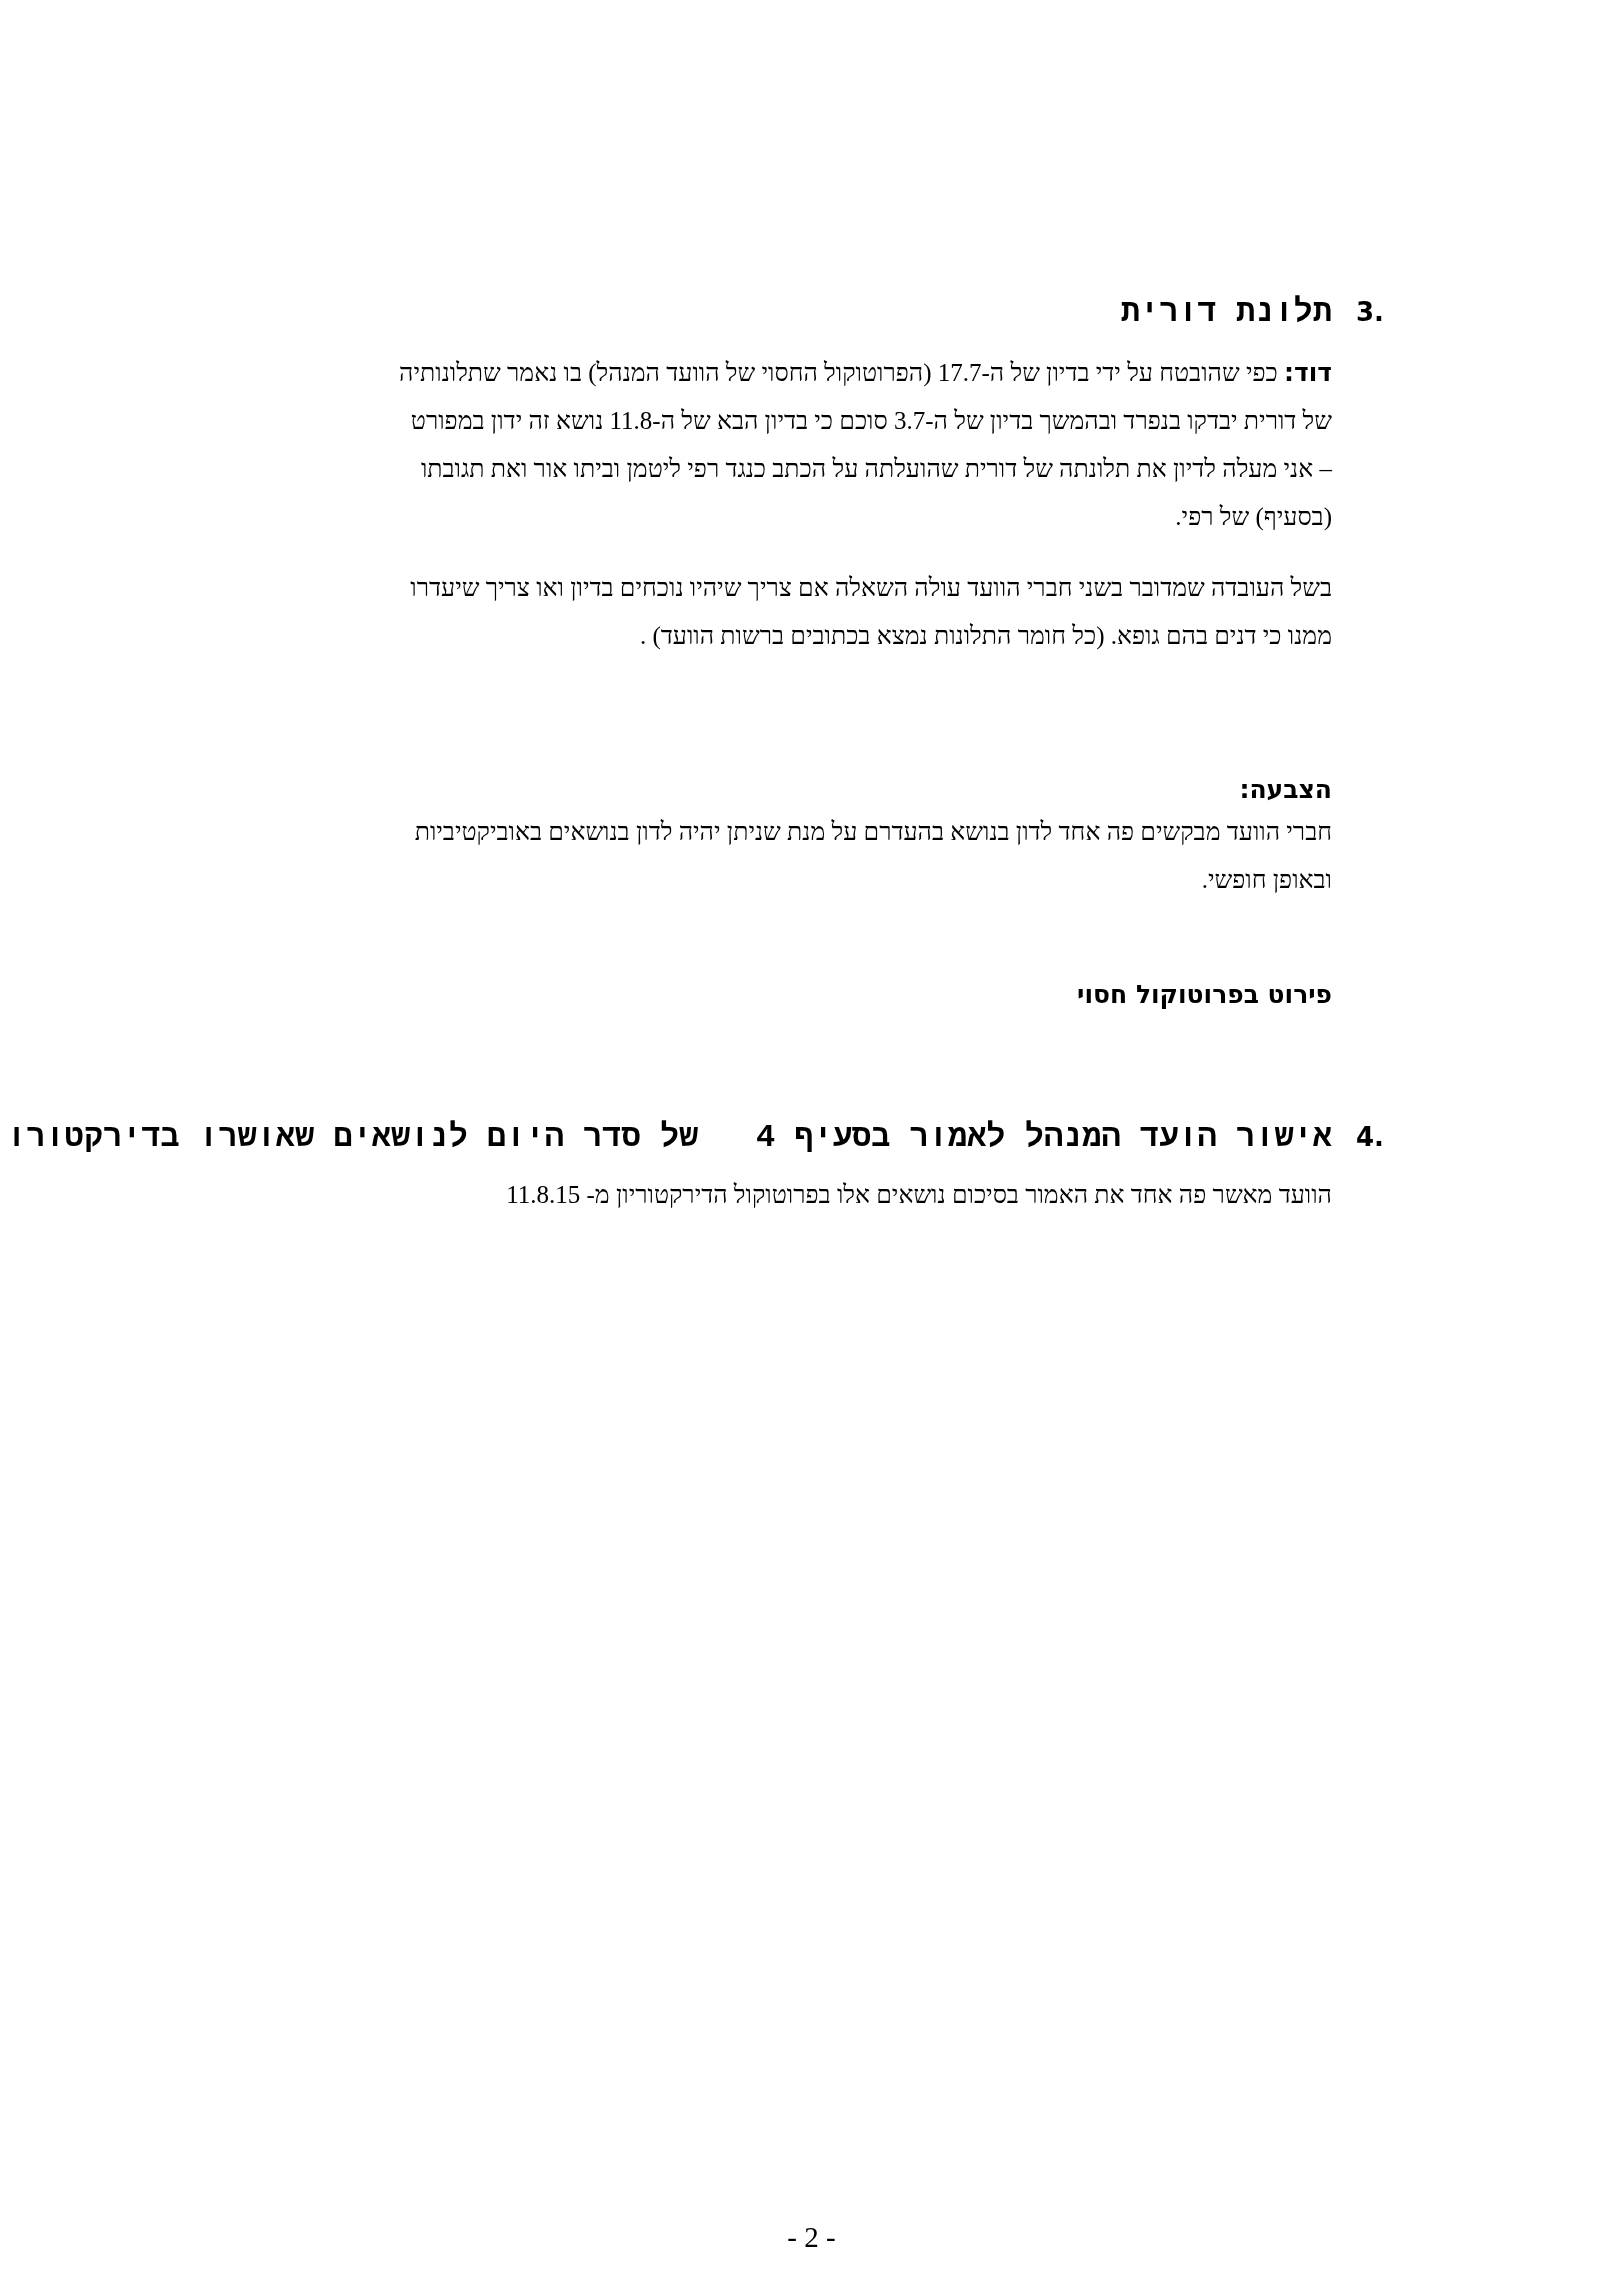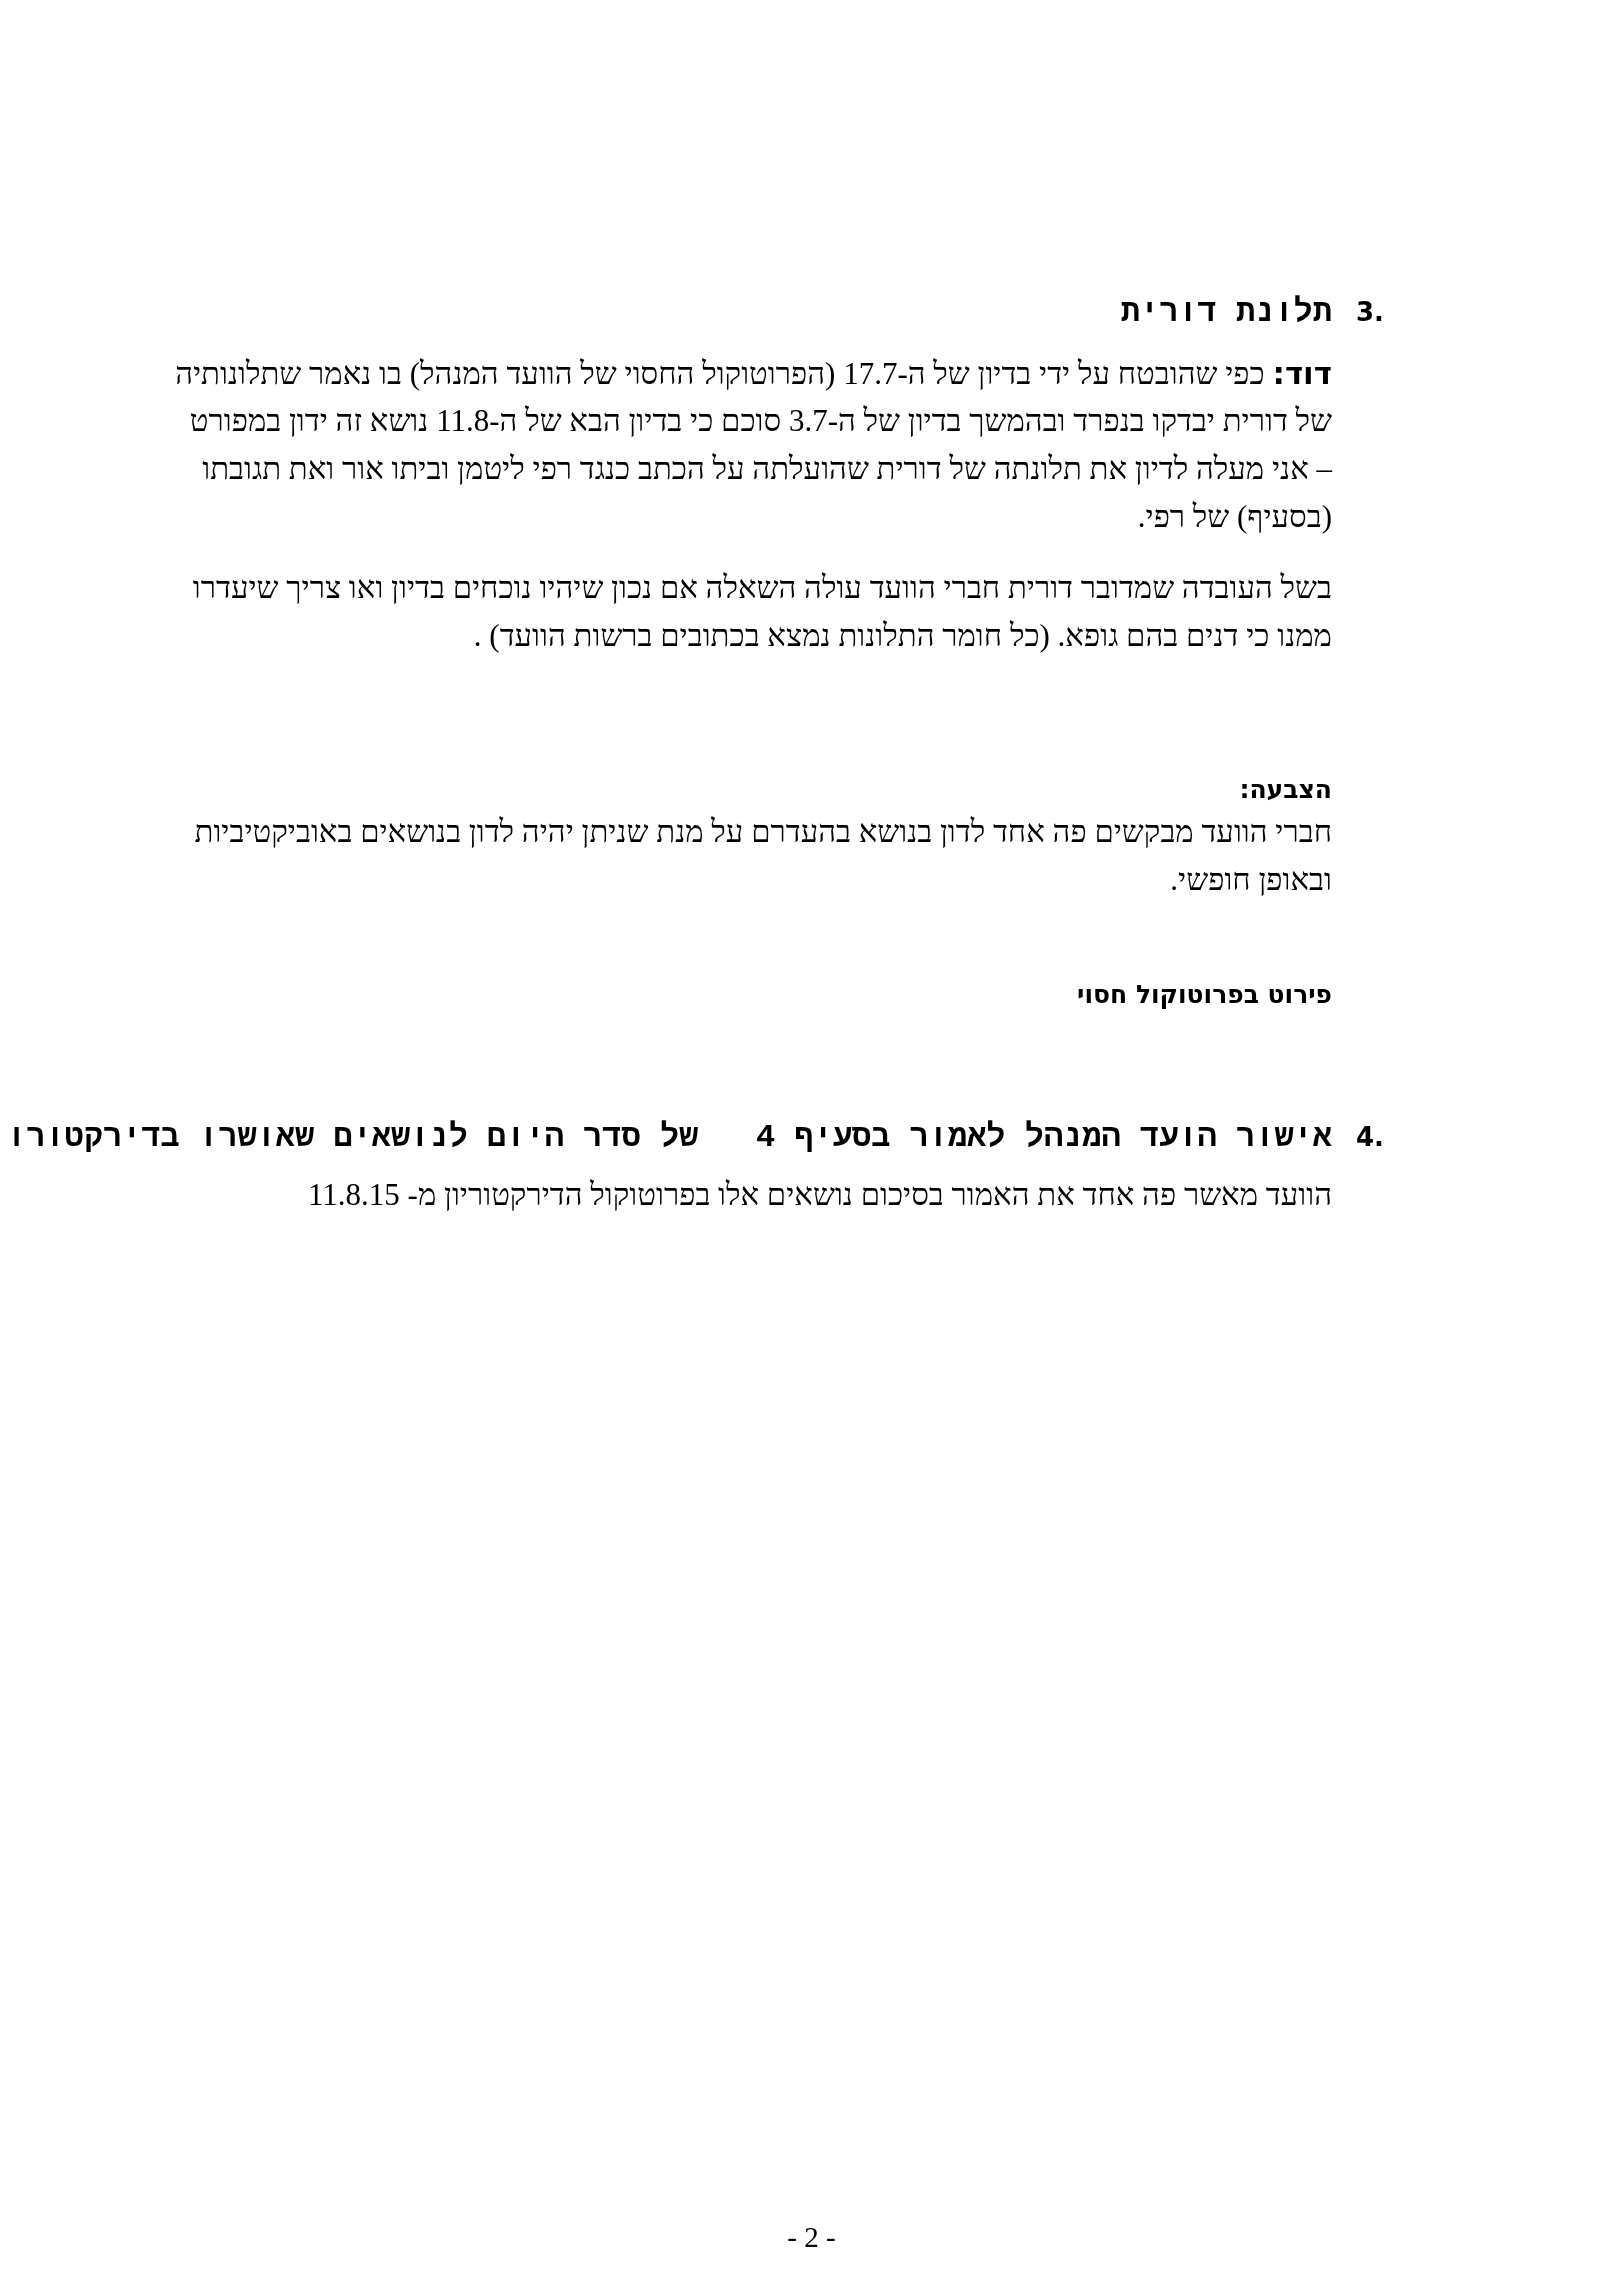--- a/index.html
+++ b/index.html
@@ -40,21 +40,21 @@
       font-weight: bold;
       font-size: 26px;
       line-height: 39px;
       font-family: "DejaVu Sans", "Liberation Sans", sans-serif;
       direction: ltr;
     }
     .body-block {
       position: absolute;
       left: 164px;
       width: 1168px;
-      font-size: 31px;
+      font-size: 25px;
       line-height: 48px;
       text-align: justify;
       text-align-last: right;
       font-family: "Liberation Serif", "DejaVu Serif", serif;
     }
     .body-line {
       display: block;
       white-space: nowrap;
       text-align: right;
       height: 48px;
@@ -93,21 +93,21 @@
   <div class="heading rtl" style="right:291px; top:293px;">תלונת דורית</div>
 
   <div class="body-block rtl" style="top:349px;">
     <span class="body-line"><span class="bold-label">דוד:</span><span> כפי שהובטח על ידי בדיון של ה-17.7 (הפרוטוקול החסוי של הוועד המנהל) בו נאמר שתלונותיה</span></span>
     <span class="body-line">של דורית יבדקו בנפרד ובהמשך בדיון של ה-3.7 סוכם כי בדיון הבא של ה-11.8 נושא זה ידון במפורט</span>
     <span class="body-line">– אני מעלה לדיון את תלונתה של דורית שהועלתה על הכתב  כנגד רפי ליטמן וביתו אור ואת תגובתו</span>
     <span class="body-line">(בסעיף) של רפי.</span>
   </div>
 
   <div class="body-block rtl" style="top:564px;">
-    <span class="body-line">בשל העובדה שמדובר דורית חברי הוועד עולה השאלה אם נכון שיהיו נוכחים בדיון  ואו צריך שיעדרו</span>
+    <span class="body-line">בשל העובדה שמדובר בשני חברי הוועד עולה השאלה אם צריך שיהיו נוכחים בדיון  ואו צריך שיעדרו</span>
     <span class="body-line">ממנו כי דנים בהם גופא. (כל חומר התלונות נמצא בכתובים ברשות הוועד) .</span>
   </div>
 
   <div class="subheading rtl" style="top:770px;">הצבעה:</div>
 
   <div class="body-block rtl" style="top:808px;">
     <span class="body-line">חברי הוועד מבקשים פה אחד לדון בנושא בהעדרם על מנת שניתן יהיה לדון בנושאים באוביקטיביות</span>
     <span class="body-line">ובאופן חופשי.</span>
   </div>
 

